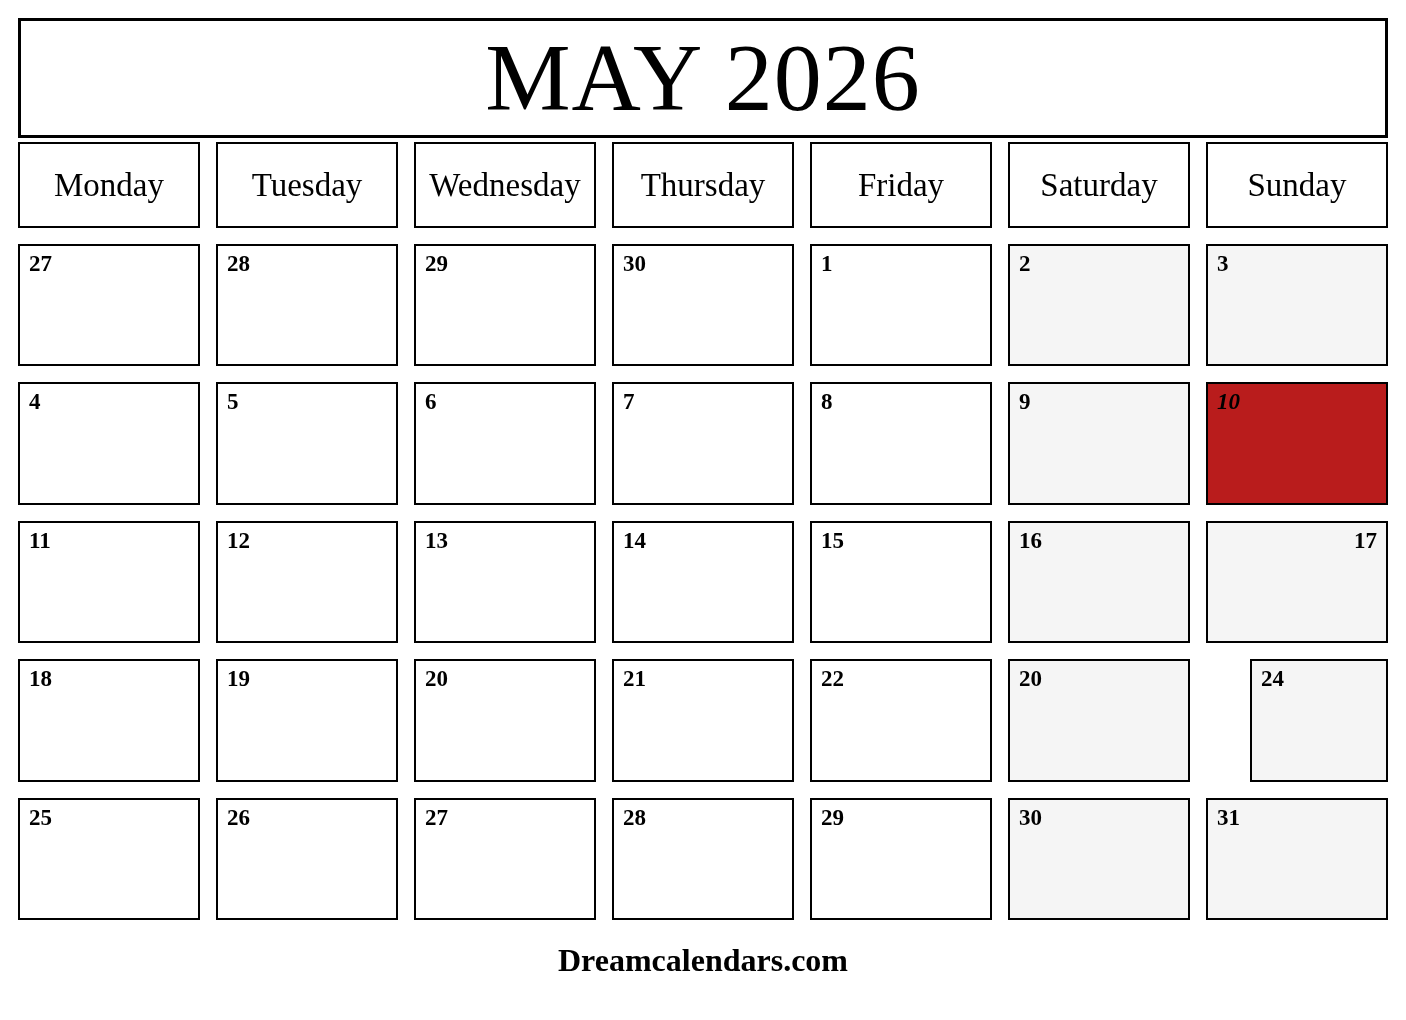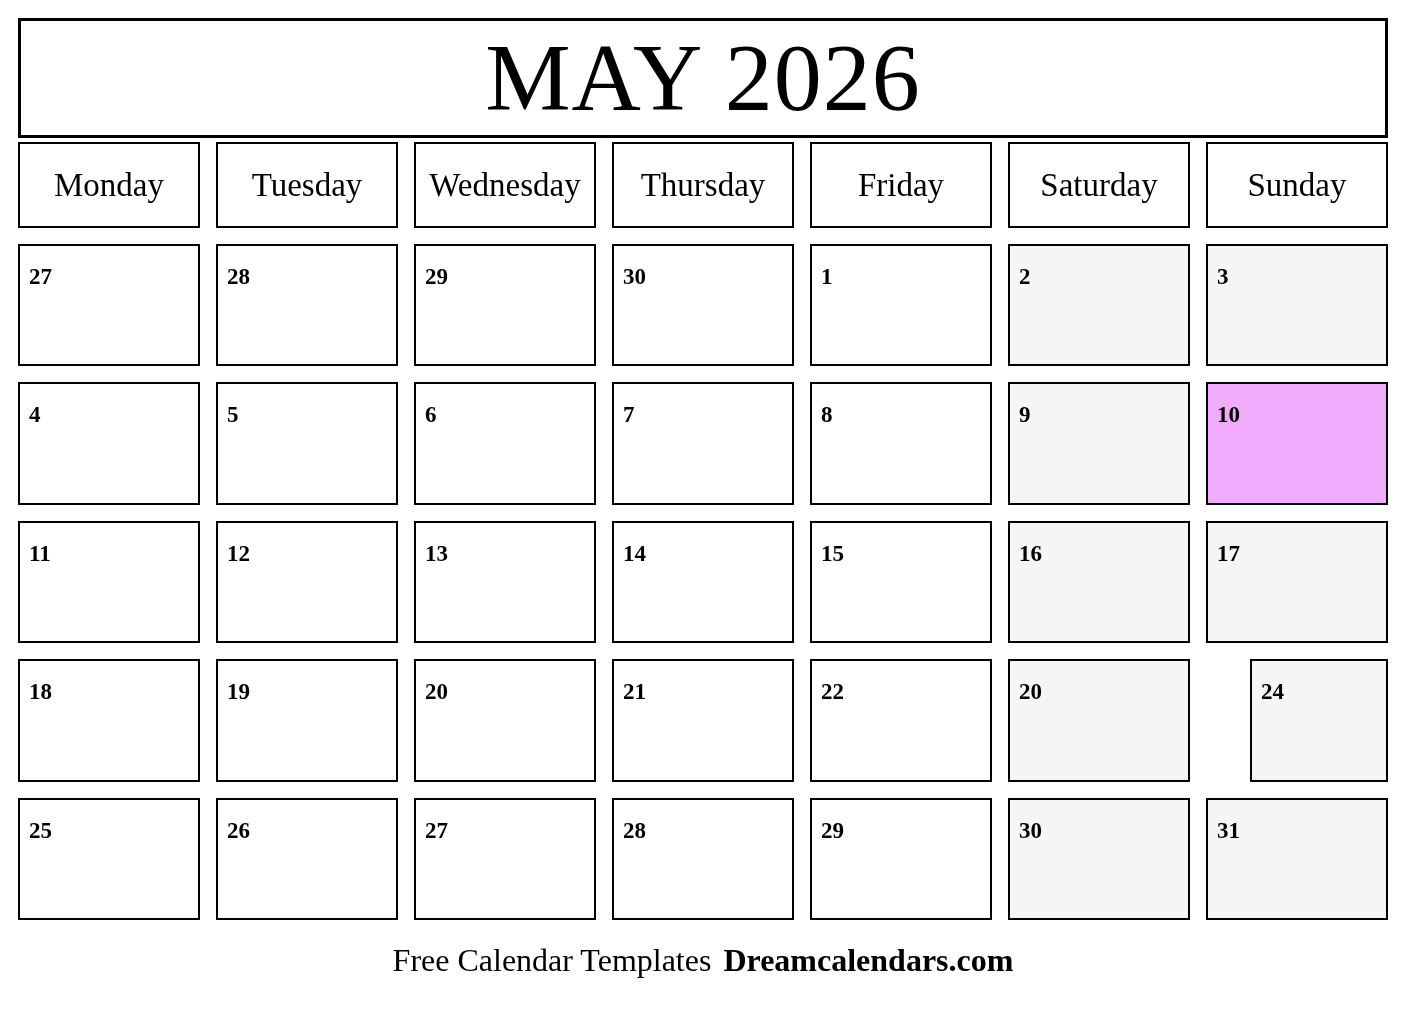--- a/index.html
+++ b/index.html
@@ -59,21 +59,21 @@
     display: flex;
     align-items: center;
     justify-content: center;
     font-size: 33px;
     font-weight: normal;
   }
   .day-cell {
     box-sizing: border-box;
     border: 2px solid #000000;
     background: #ffffff;
-    padding: 18px 9px;
+    padding: 5px 9px;
     font-size: 23px;
     font-weight: bold;
     line-height: 1.1;
   }
   .day-cell.weekend {
     background: #f5f5f5;
   }
 
   
   .footer {
@@ -119,45 +119,44 @@
     <div class="day-cell">1</div>
     <div class="day-cell weekend" style="background: rgb(245, 245, 245);">2</div>
     <div class="day-cell weekend" style="background: rgb(245, 245, 245);">3</div>
 
     <div class="day-cell">4</div>
     <div class="day-cell">5</div>
     <div class="day-cell">6</div>
     <div class="day-cell">7</div>
     <div class="day-cell">8</div>
     <div class="day-cell weekend" style="background: rgb(245, 245, 245);">9</div>
-    <div class="day-cell weekend" style="background: #f0abfc;">10</div>
+    <div class="day-cell weekend" style="background: #b91c1c; font-style: italic;">10</div>
 
     <div class="day-cell">11</div>
     <div class="day-cell">12</div>
     <div class="day-cell">13</div>
     <div class="day-cell">14</div>
     <div class="day-cell">15</div>
     <div class="day-cell weekend" style="background: rgb(245, 245, 245);">16</div>
-    <div class="day-cell weekend" style="background: rgb(245, 245, 245);">17</div>
+    <div class="day-cell weekend" style="background: rgb(245, 245, 245); text-align: right;">17</div>
 
     <div class="day-cell">18</div>
     <div class="day-cell">19</div>
     <div class="day-cell">20</div>
     <div class="day-cell">21</div>
     <div class="day-cell">22</div>
     <div class="day-cell weekend" style="background: rgb(245, 245, 245);">20</div>
     <div class="day-cell weekend" style="background: rgb(245, 245, 245); margin-left: 44px;">24</div>
 
     <div class="day-cell">25</div>
     <div class="day-cell">26</div>
     <div class="day-cell">27</div>
     <div class="day-cell">28</div>
     <div class="day-cell">29</div>
     <div class="day-cell weekend" style="background: rgb(245, 245, 245);">30</div>
     <div class="day-cell weekend" style="background: rgb(245, 245, 245);">31</div>
   </div>
 
   <div class="footer">
-    <span>Free Calendar Templates</span>
     <span class="brand">Dreamcalendars.com</span>
   </div>
 
 </div>
 
 </body></html>

